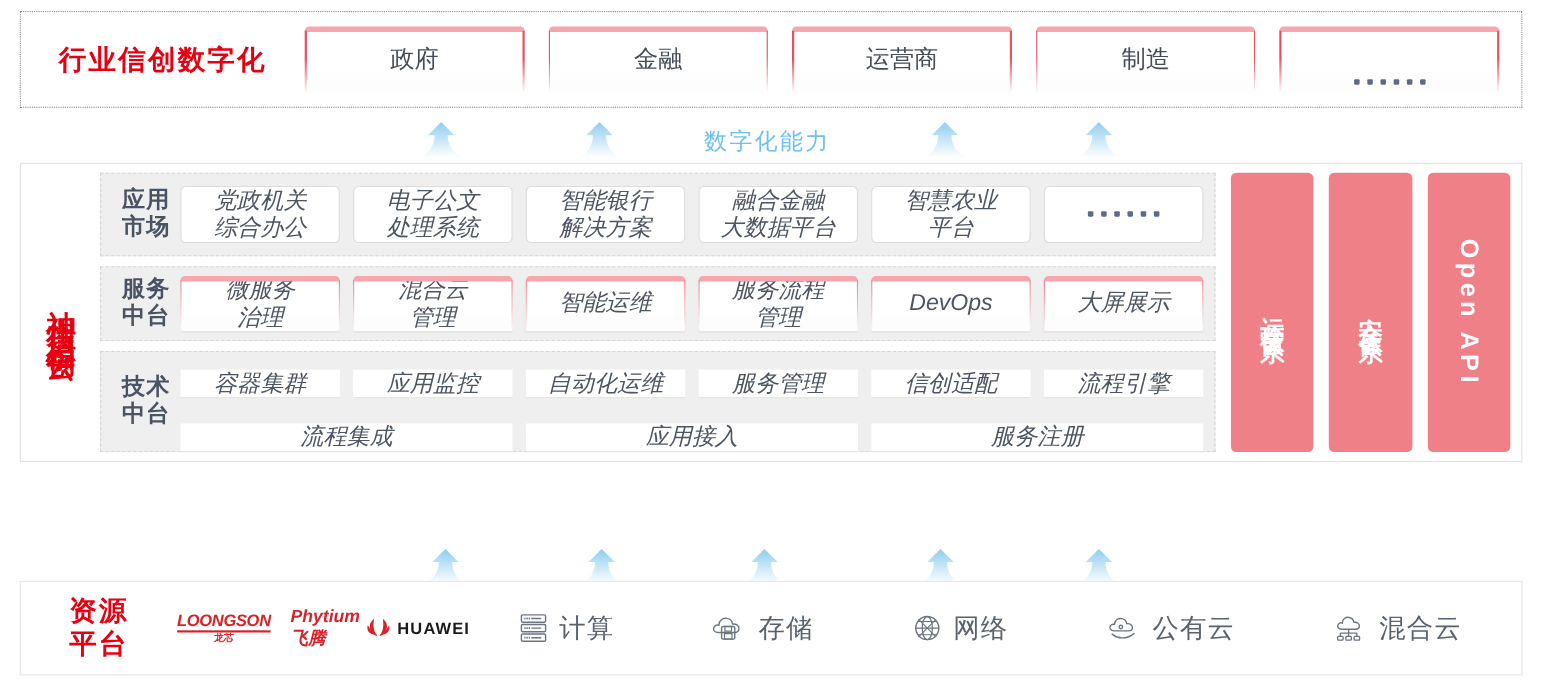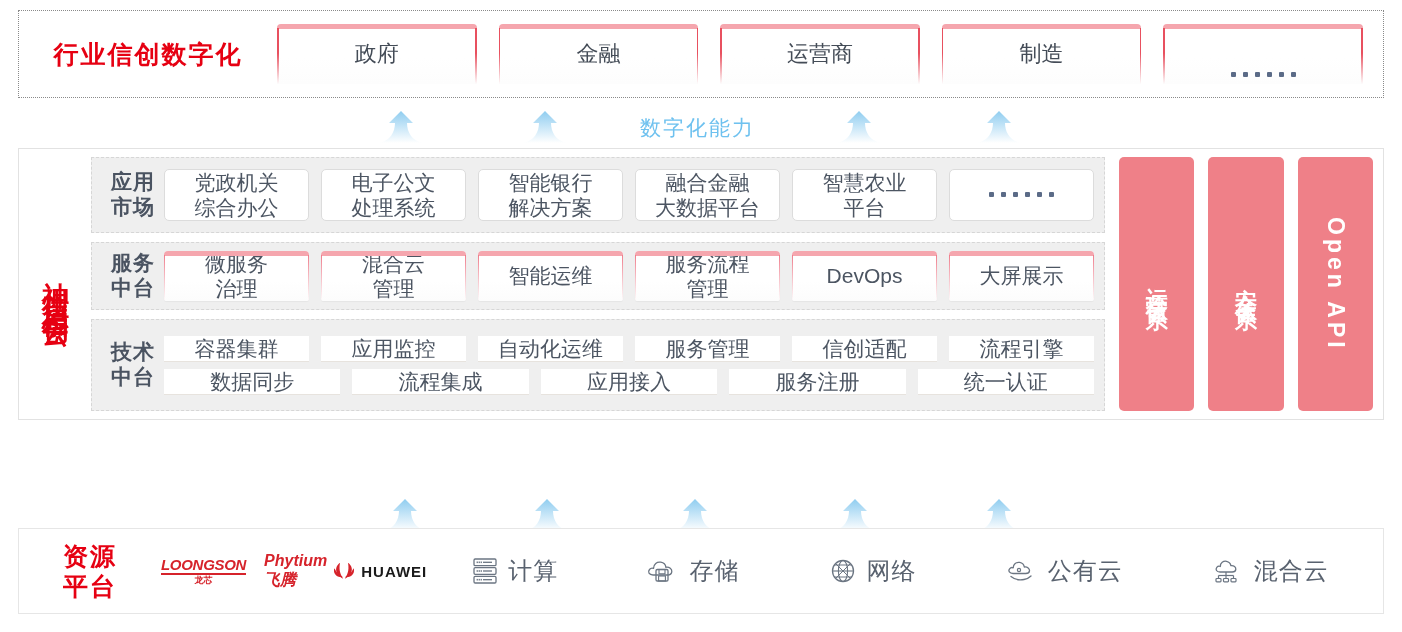--- a/index.html
+++ b/index.html
@@ -84,31 +84,31 @@
     display:flex;align-items:center;padding:0 10px;
   }
   .layer-app{height:94px;}
   .layer-svc{height:84px;}
   .layer-tech{height:114px;}
   .layer-label{
     width:62px;flex:0 0 62px;text-align:center;
     font-size:21px;font-weight:bold;color:#4a5361;line-height:1.18;
     white-space:pre-line;letter-spacing:1px;
   }
-  .layer-cells{flex:1;display:flex;gap:12px;}
+  .layer-cells{flex:1;display:flex;gap:12px;font-style:italic;}
   .layer-rows{flex:1;display:flex;flex-direction:column;gap:8px;}
   .layer-rows .layer-cells{flex:1;}
 
   .cell{
     flex:1;background:#ffffff;border:1px solid #dcdcdc;border-radius:5px;
     display:flex;align-items:center;justify-content:center;text-align:center;
     font-size:21px;color:#4c5562;line-height:1.2;white-space:pre-line;
     box-sizing:border-box;
   }
-  .cell.plain{border:none;border-radius:0;box-shadow:0 1px 0 #e7e3de;}
+  .cell.plain{border:none;border-radius:0;box-shadow:0 1px 0 #e7e3de;margin-top:16px;}
   .cell.pinktop{
     position:relative;border:none;border-radius:4px 4px 2px 2px;
     background:linear-gradient(to bottom,#ffffff 60%,#fcfcfc 100%);
     box-shadow:0 1px 1px rgba(0,0,0,.04);
   }
   .cell.pinktop::before{
     content:"";position:absolute;left:0;right:0;top:0;height:5px;
     background:#f5a6ae;border-radius:4px 4px 0 0;
   }
   .cell.pinktop .e-l,.cell.pinktop .e-r{
@@ -309,25 +309,23 @@
           <div class="layer-rows">
             <div class="layer-cells">
               <div class="cell plain">容器集群</div>
               <div class="cell plain">应用监控</div>
               <div class="cell plain">自动化运维</div>
               <div class="cell plain">服务管理</div>
               <div class="cell plain">信创适配</div>
               <div class="cell plain">流程引擎</div>
             </div>
             <div class="layer-cells">
-              <div class="cell plain">数据同步</div>
               <div class="cell plain">流程集成</div>
               <div class="cell plain">应用接入</div>
               <div class="cell plain">服务注册</div>
-              <div class="cell plain">统一认证</div>
             </div>
           </div>
         </div>
 
       </div>
 
       <div class="pillars">
         <div class="pillar">
           <span>运营体系</span>
         </div>

